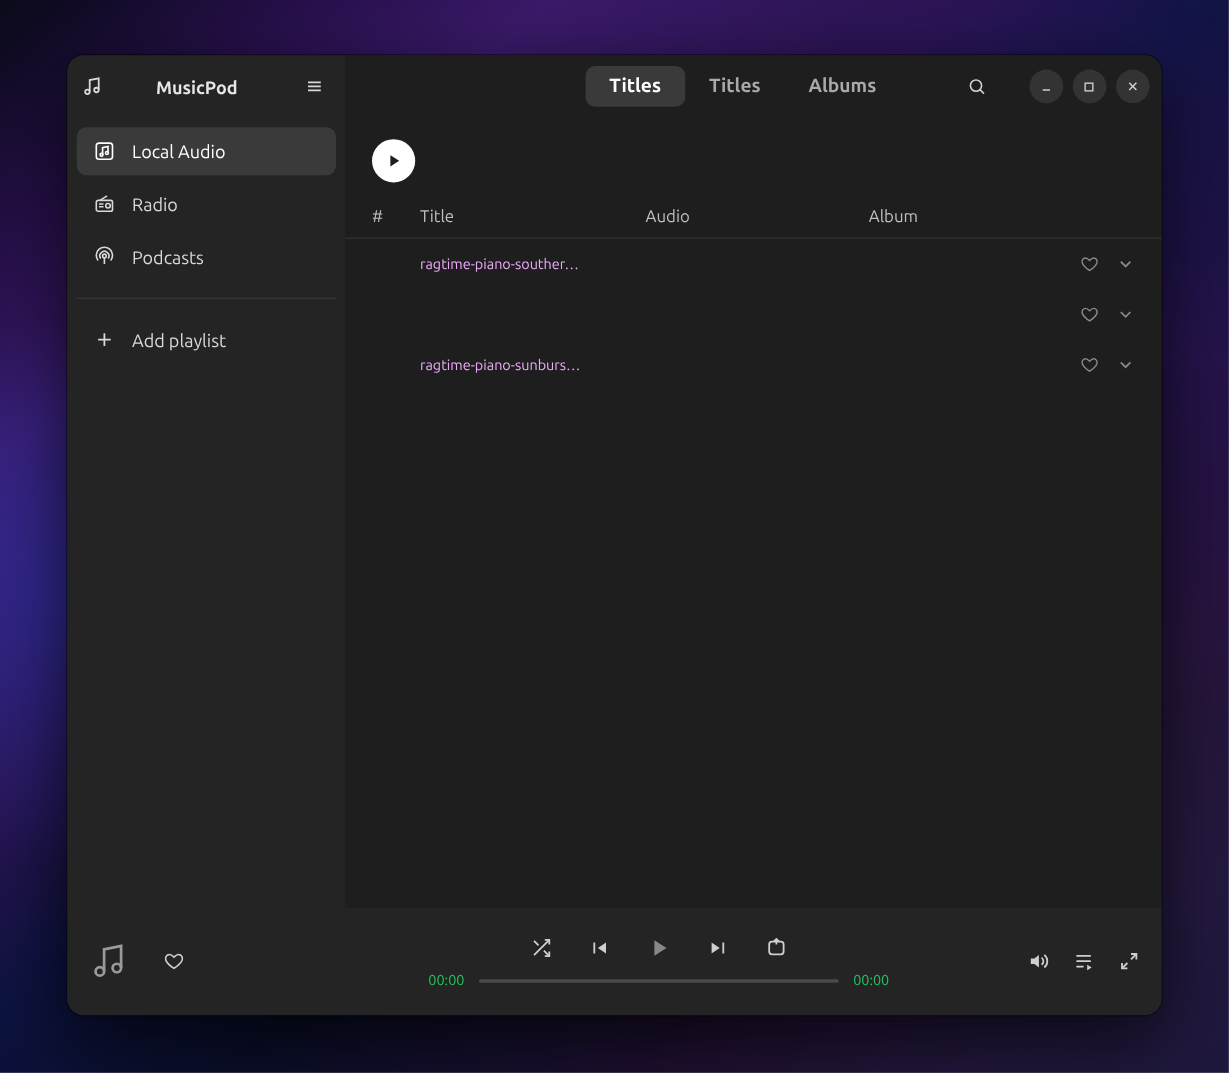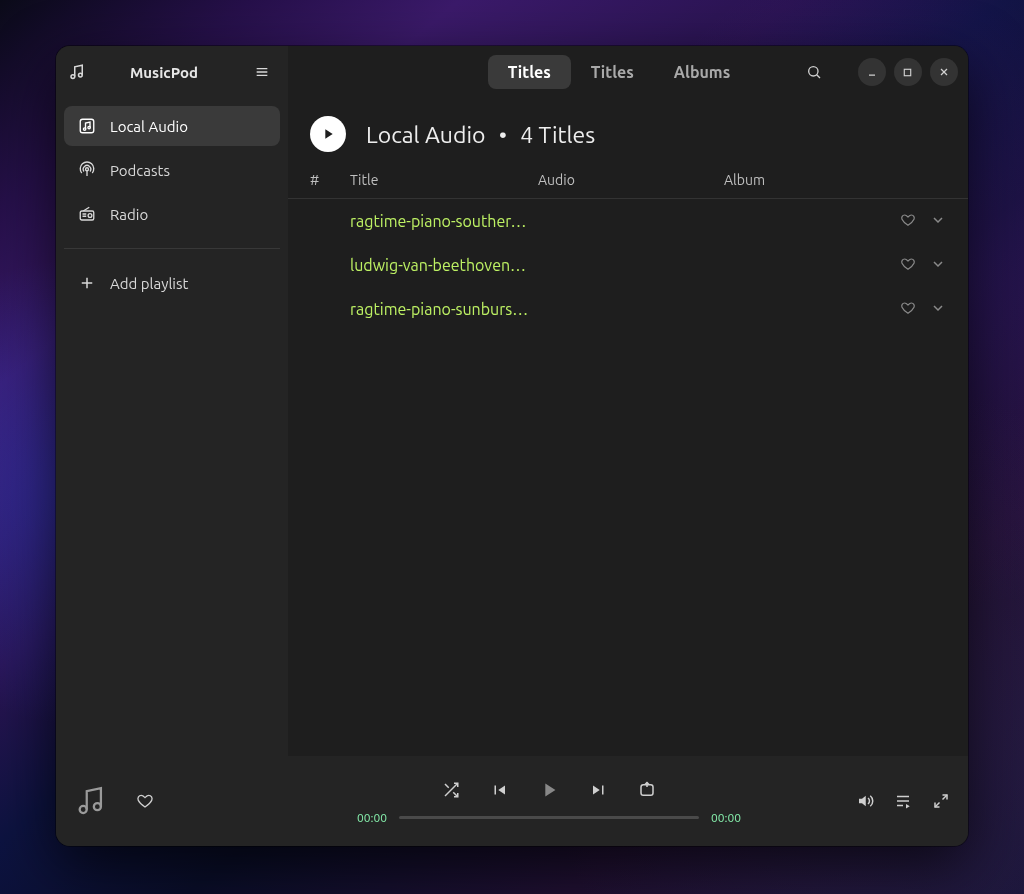--- a/index.html
+++ b/index.html
@@ -143,23 +143,23 @@
     display:flex; padding: 6px 22px 10px;
     color:#bfbfbf; font-size:14px;
     border-bottom:1px solid #333;
   }
   .col-num   { width:40px; }
   .col-title { width:188px; }
   .col-artist{ width:186px; }
   .col-album { flex:1; }
   .rows { flex:1; overflow:auto; }
   .row {
-    display:flex; 
+    display:flex; align-items:center;
     padding: 13px 22px;
-    color:#bef264; font-size:16px;
+    color:#f0abfc; font-size:12px;
   }
   .row .t {
     width:228px; padding-left:40px;
     white-space:nowrap; overflow:hidden; text-overflow:ellipsis;
     max-width:228px;
   }
   .row .spacer { flex:1; }
   .row .actions { display:flex; gap:14px; color:#8a8a8a; }
   .row .actions span { cursor:pointer; display:flex; }
   
@@ -170,21 +170,21 @@
     align-items:center;
     padding: 0 18px;
     color:#cfcfcf;
   }
   .pl-left { width:214px; display:flex; align-items:center; gap:28px; }
   .big-note { color:#9a9a9a; }
   .pl-center { flex:1; display:flex; flex-direction:column; align-items:center; gap:10px; }
   .pl-controls { display:flex; align-items:center; gap:30px; }
   .pl-controls span { cursor:pointer; display:flex; color:#cfcfcf; }
   .pl-progress { display:flex; align-items:center; gap:12px; width:100%; justify-content:center; }
-  .time { font-size:12px; color:#86efac; }
+  .time { font-size:12px; color:#22c55e; }
   .bar {
     width:300px; height:3px; background:#4a4a4a; border-radius:2px;
     cursor:pointer;
   }
   .pl-right { width:140px; display:flex; justify-content:flex-end; gap:20px; }
   .pl-right span { cursor:pointer; display:flex; }
   svg { display:block; }
 </style>
 </head>
 <body>
@@ -219,39 +219,39 @@
               <path d="M10 16V8l6-1.2V14"></path>
                 <circle cx="8.8" cy="16" r="1.6"></circle>
                 <circle cx="14.8" cy="14" r="1.6"></circle>
             </svg>
           </span>
           <span>Local Audio</span>
         </div>
         <div class="sb-item">
           <span>
             <svg viewBox="0 0 24 24" fill="none" stroke="currentColor" stroke-width="1.8">
-              <circle cx="12" cy="11" r="2"></circle>
-                <path d="M8 14a5 5 0 1 1 8 0"></path>
-                <path d="M5 16a9 9 0 1 1 14 0"></path>
-              <path d="M12 13v7"></path>
-            </svg>
-          </span>
-          <span>Podcasts</span>
-        </div>
-        <div class="sb-item">
-          <span>
-            <svg viewBox="0 0 24 24" fill="none" stroke="currentColor" stroke-width="1.8">
               <rect x="3" y="8" width="18" height="12" rx="2"></rect>
                 <circle cx="16" cy="14" r="2.5"></circle>
               <line x1="6" y1="12" x2="11" y2="12"></line>
                 <line x1="6" y1="15" x2="11" y2="15"></line>
               <line x1="7" y1="8" x2="15" y2="3"></line>
             </svg>
           </span>
           <span>Radio</span>
+        </div>
+        <div class="sb-item">
+          <span>
+            <svg viewBox="0 0 24 24" fill="none" stroke="currentColor" stroke-width="1.8">
+              <circle cx="12" cy="11" r="2"></circle>
+                <path d="M8 14a5 5 0 1 1 8 0"></path>
+                <path d="M5 16a9 9 0 1 1 14 0"></path>
+              <path d="M12 13v7"></path>
+            </svg>
+          </span>
+          <span>Podcasts</span>
         </div>
 
         <div class="sb-sep"></div>
 
         <div class="sb-item">
           <span>
             <svg viewBox="0 0 24 24" stroke="currentColor" stroke-width="2">
                 <line x1="12" y1="5" x2="12" y2="19"></line>
                 <line x1="5" y1="12" x2="19" y2="12"></line>
               </svg>
@@ -295,25 +295,20 @@
           </div>
         </div>
       </div>
 
       <div class="page-title-row">
         <div class="play-circle">
           <svg width="16" height="16" viewBox="0 0 24 24" fill="currentColor">
               <path d="M8 5v14l11-7z"></path>
             </svg>
         </div>
-        <div class="page-title">
-          <span>Local Audio</span>
-          <span class="dot">•</span>
-          <span>4 Titles</span>
-        </div>
       </div>
 
       <div class="col-head">
         <div class="col-num">#</div>
         <div class="col-title">Title</div>
         <div class="col-artist">Audio</div>
         <div class="col-album">Album</div>
       </div>
 
       <div class="rows" id="rows">
@@ -327,21 +322,20 @@
         </svg>
       </span>
       <span>
         <svg width="16" height="16" viewBox="0 0 24 24" fill="none" stroke="currentColor" stroke-width="2.2">
           <polyline points="6 9 12 15 18 9"></polyline>
         </svg>
       </span>
     </div>
           </div>
           <div class="row">
-    <div class="t">ludwig-van-beethoven…</div>
     <div class="spacer"></div>
     <div class="actions">
       <span>
         <svg width="16" height="16" viewBox="0 0 24 24" fill="none" stroke="currentColor" stroke-width="1.8">
           <path d="M12 20s-7-4.5-9-9c-1.3-3 .7-6.5 4-6.5 2 0 3.3 1.3 5 3 1.7-1.7 3-3 5-3 3.3 0 5.3 3.5 4 6.5-2 4.5-9 9-9 9z"></path>
         </svg>
       </span>
       <span>
         <svg width="16" height="16" viewBox="0 0 24 24" fill="none" stroke="currentColor" stroke-width="2.2">
           <polyline points="6 9 12 15 18 9"></polyline>

